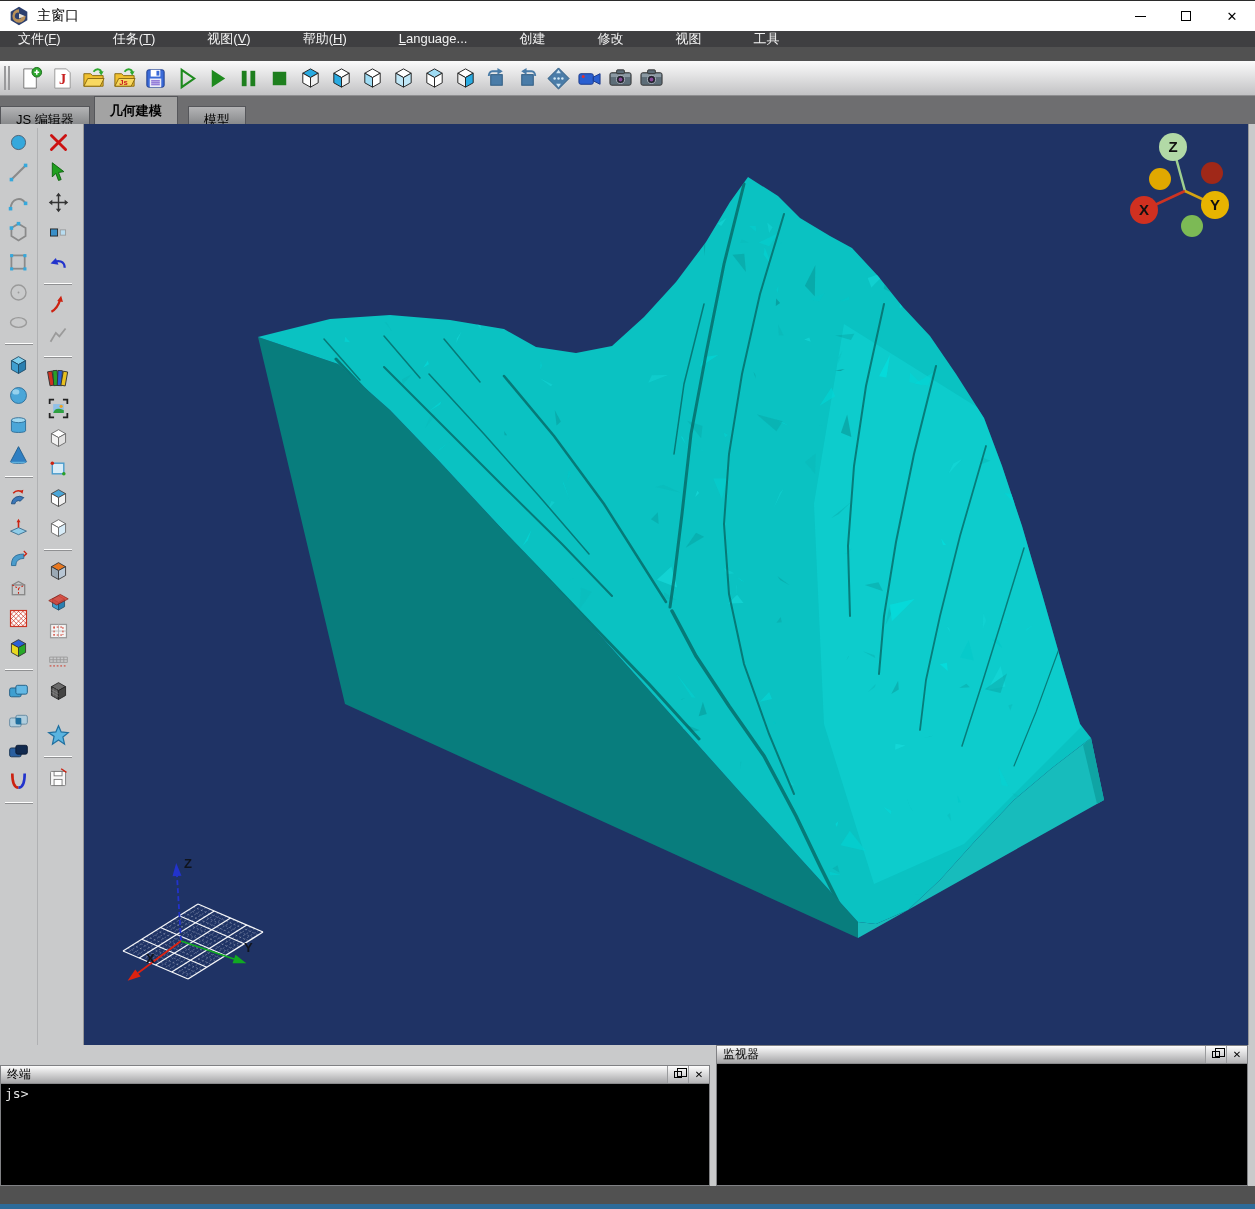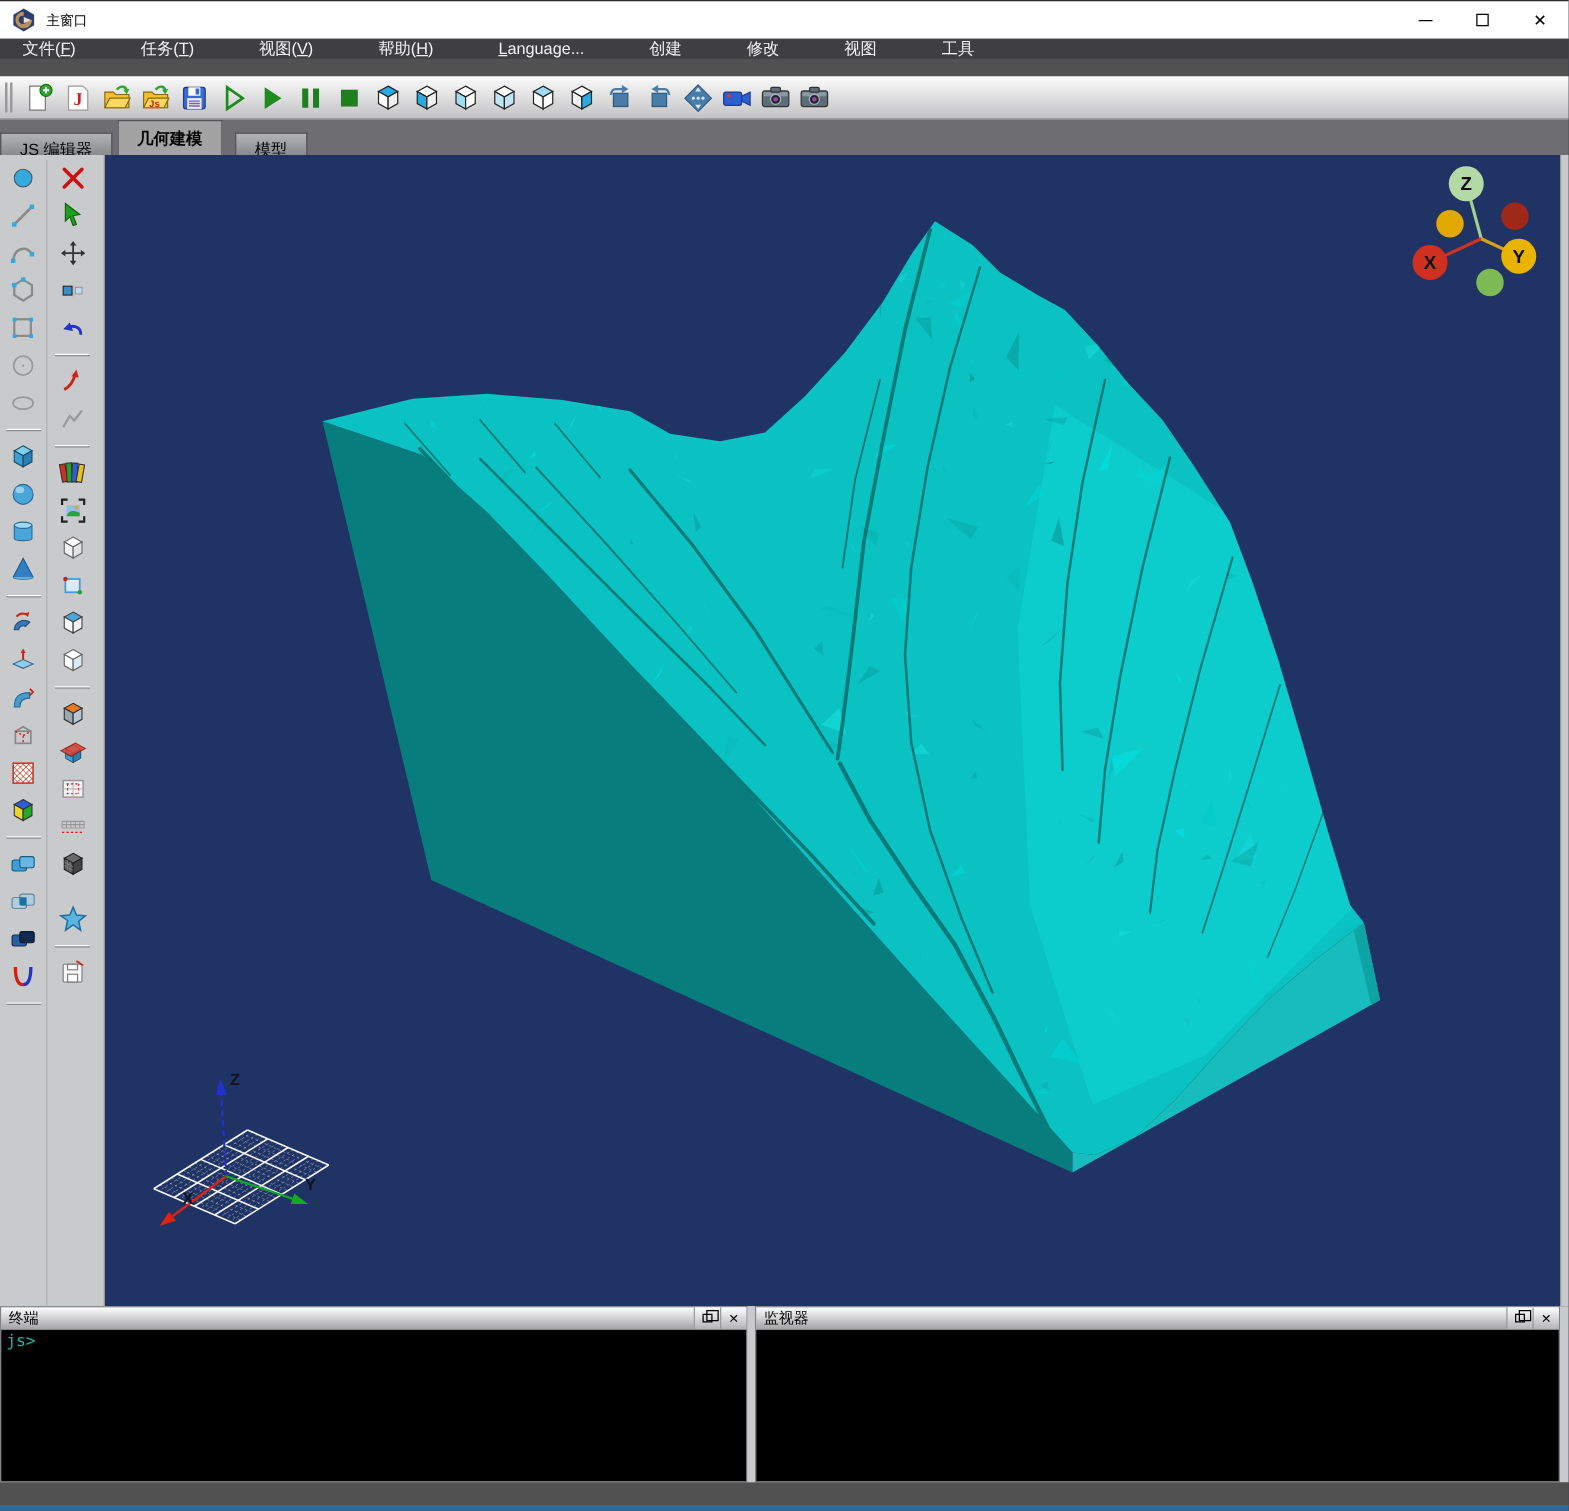--- a/index.html
+++ b/index.html
@@ -4,21 +4,21 @@
 <style>
   * { box-sizing: border-box; margin: 0; padding: 0; }
   html,body { width:1255px; height:1209px; }
   body { position:relative; overflow:hidden; background:#515151;
          font-family:"Liberation Sans", sans-serif; }
 
   
   #titlebar { position:absolute; top:0; left:0; right:0; height:31px; background:#ffffff;
               border-top:1px solid #2b2b2b; display:flex; align-items:center; }
   #app-icon { width:20px; height:20px; margin:0 8px 0 9px; }
-  #win-title { font-size:11px; color:#000; }
+  #win-title { font-size:14px; color:#000; }
   #win-controls { margin-left:auto; display:flex; height:100%; }
   .win-btn { width:46px; height:100%; display:flex; align-items:center; justify-content:center;
              color:#000; font-size:13px; }
   .glyph-min { width:11px; height:0; border-bottom:1.5px solid #000; display:block; }
   .glyph-max { width:10px; height:10px; border:1.4px solid #000; display:block; }
 
   
   #menubar { position:absolute; top:31px; left:0; right:0; height:16px; background:#3f3f41;
              display:flex; align-items:center; padding-left:4px; }
   .menu-item { color:#f2f2f2; font-size:13px; padding:0 14px; margin-right:24px; line-height:30px; }
@@ -57,33 +57,33 @@
   
   #viewport { position:absolute; top:124px; left:84px; right:7px; height:921px; }
   #viewport svg { display:block; width:100%; height:100%; }
   #right-strip { position:absolute; top:124px; right:0; width:7px; height:921px; background:#c9cacb;
                  border-left:1px solid #97989a; }
 
   
   #dock { position:absolute; top:1045px; left:0; right:0; height:141px; background:#c9cacb;
           display:flex; padding-right:7px; }
   .panel { display:flex; flex-direction:column; border:1px solid #808184; }
-  #panel-terminal { width:598px; }
+  #panel-terminal { width:710px;margin-top:20px; }
   #dock-splitter { width:6px; background:#c9cacb; }
   #panel-monitor { flex:1; }
   .panel-header { height:18px; background:linear-gradient(#fdfdfd,#a5a5a7); border-bottom:1px solid #8a8b8d;
                   display:flex; align-items:center; font-size:12px; color:#000; padding-left:6px; }
   .panel-btns { margin-left:auto; display:flex; height:100%; }
   .dk-btn { width:21px; height:100%; display:flex; align-items:center; justify-content:center;
             border-left:1px solid #9a9b9d; background:linear-gradient(#fdfdfd,#b5b5b7);
             font-size:10px; color:#000; }
   .float-glyph { width:8px; height:7px; border:1px solid #000; position:relative; background:transparent; display:block; }
   .float-glyph::before { content:''; position:absolute; left:2px; top:-4px; width:8px; height:7px;
                          border:1px solid #000; }
-  .panel-body { flex:1; background:#000; color:#14b8a6; font-family:"DejaVu Sans Mono", monospace;
+  .panel-body { flex:1; background:#000; color:#e5e5e5; font-family:"DejaVu Sans Mono", monospace;
                 font-size:13px; padding:2px 4px; }
 
   
   #bottom-strip { position:absolute; top:1186px; left:0; right:0; height:18px; background:#515151; }
   #bottom-border { position:absolute; top:1204px; left:0; right:0; height:5px; background:#2e6b99; }
 </style>
 </head>
 <body>
 
 <div id="titlebar">

